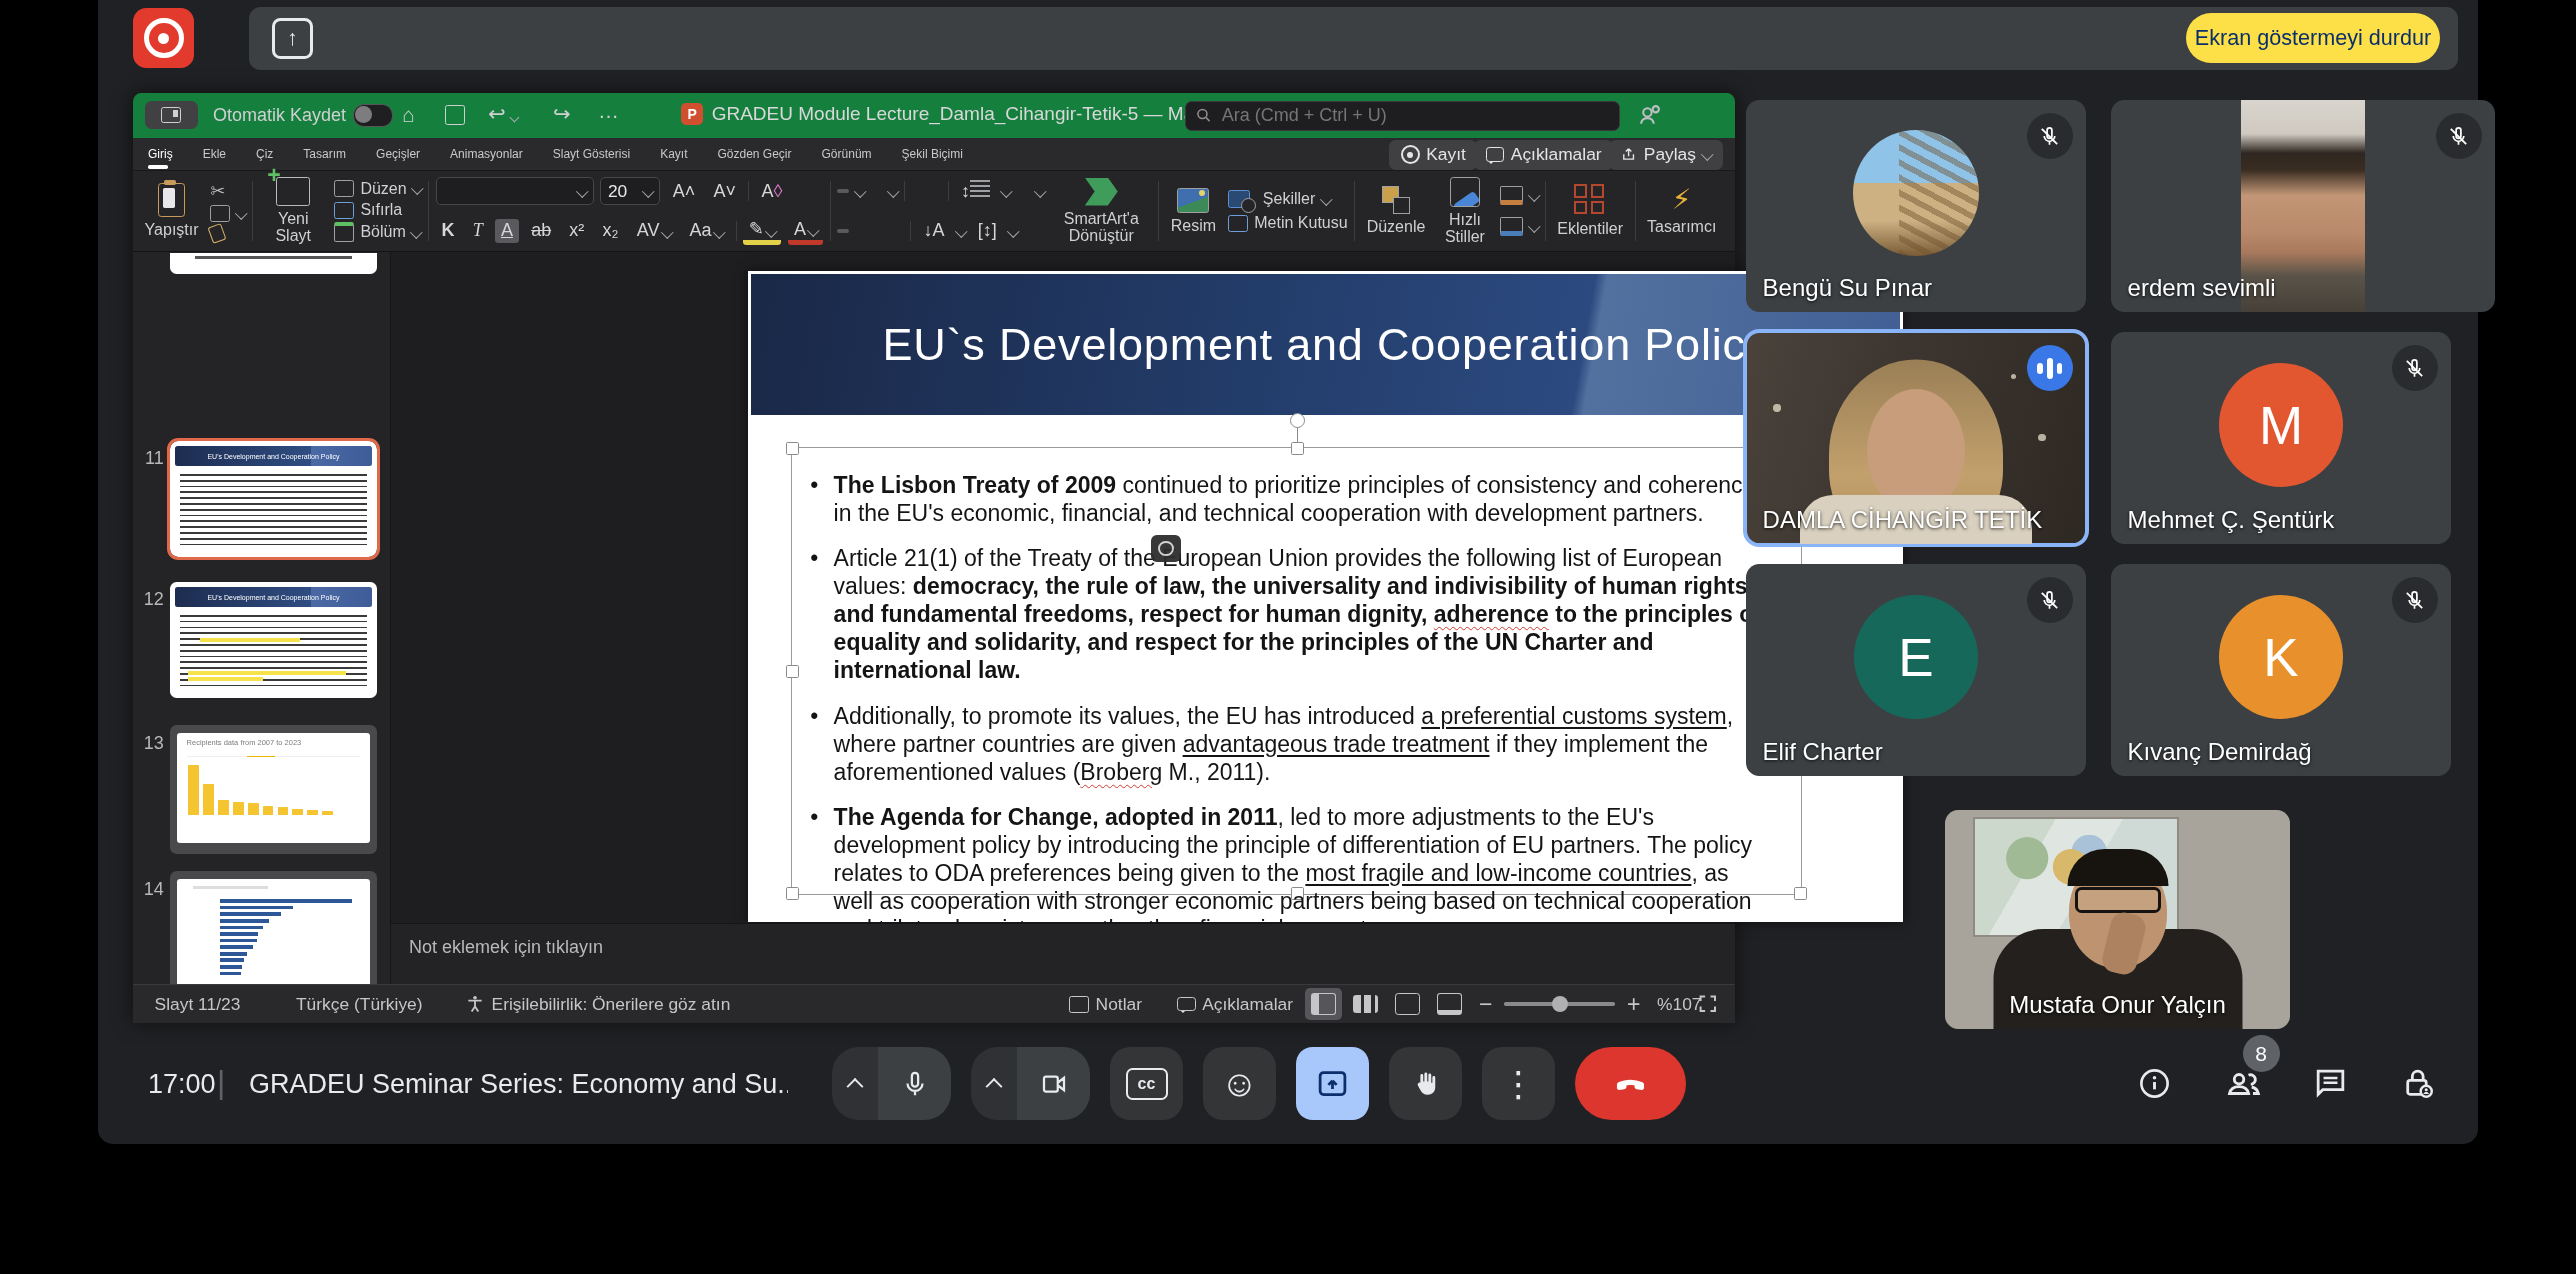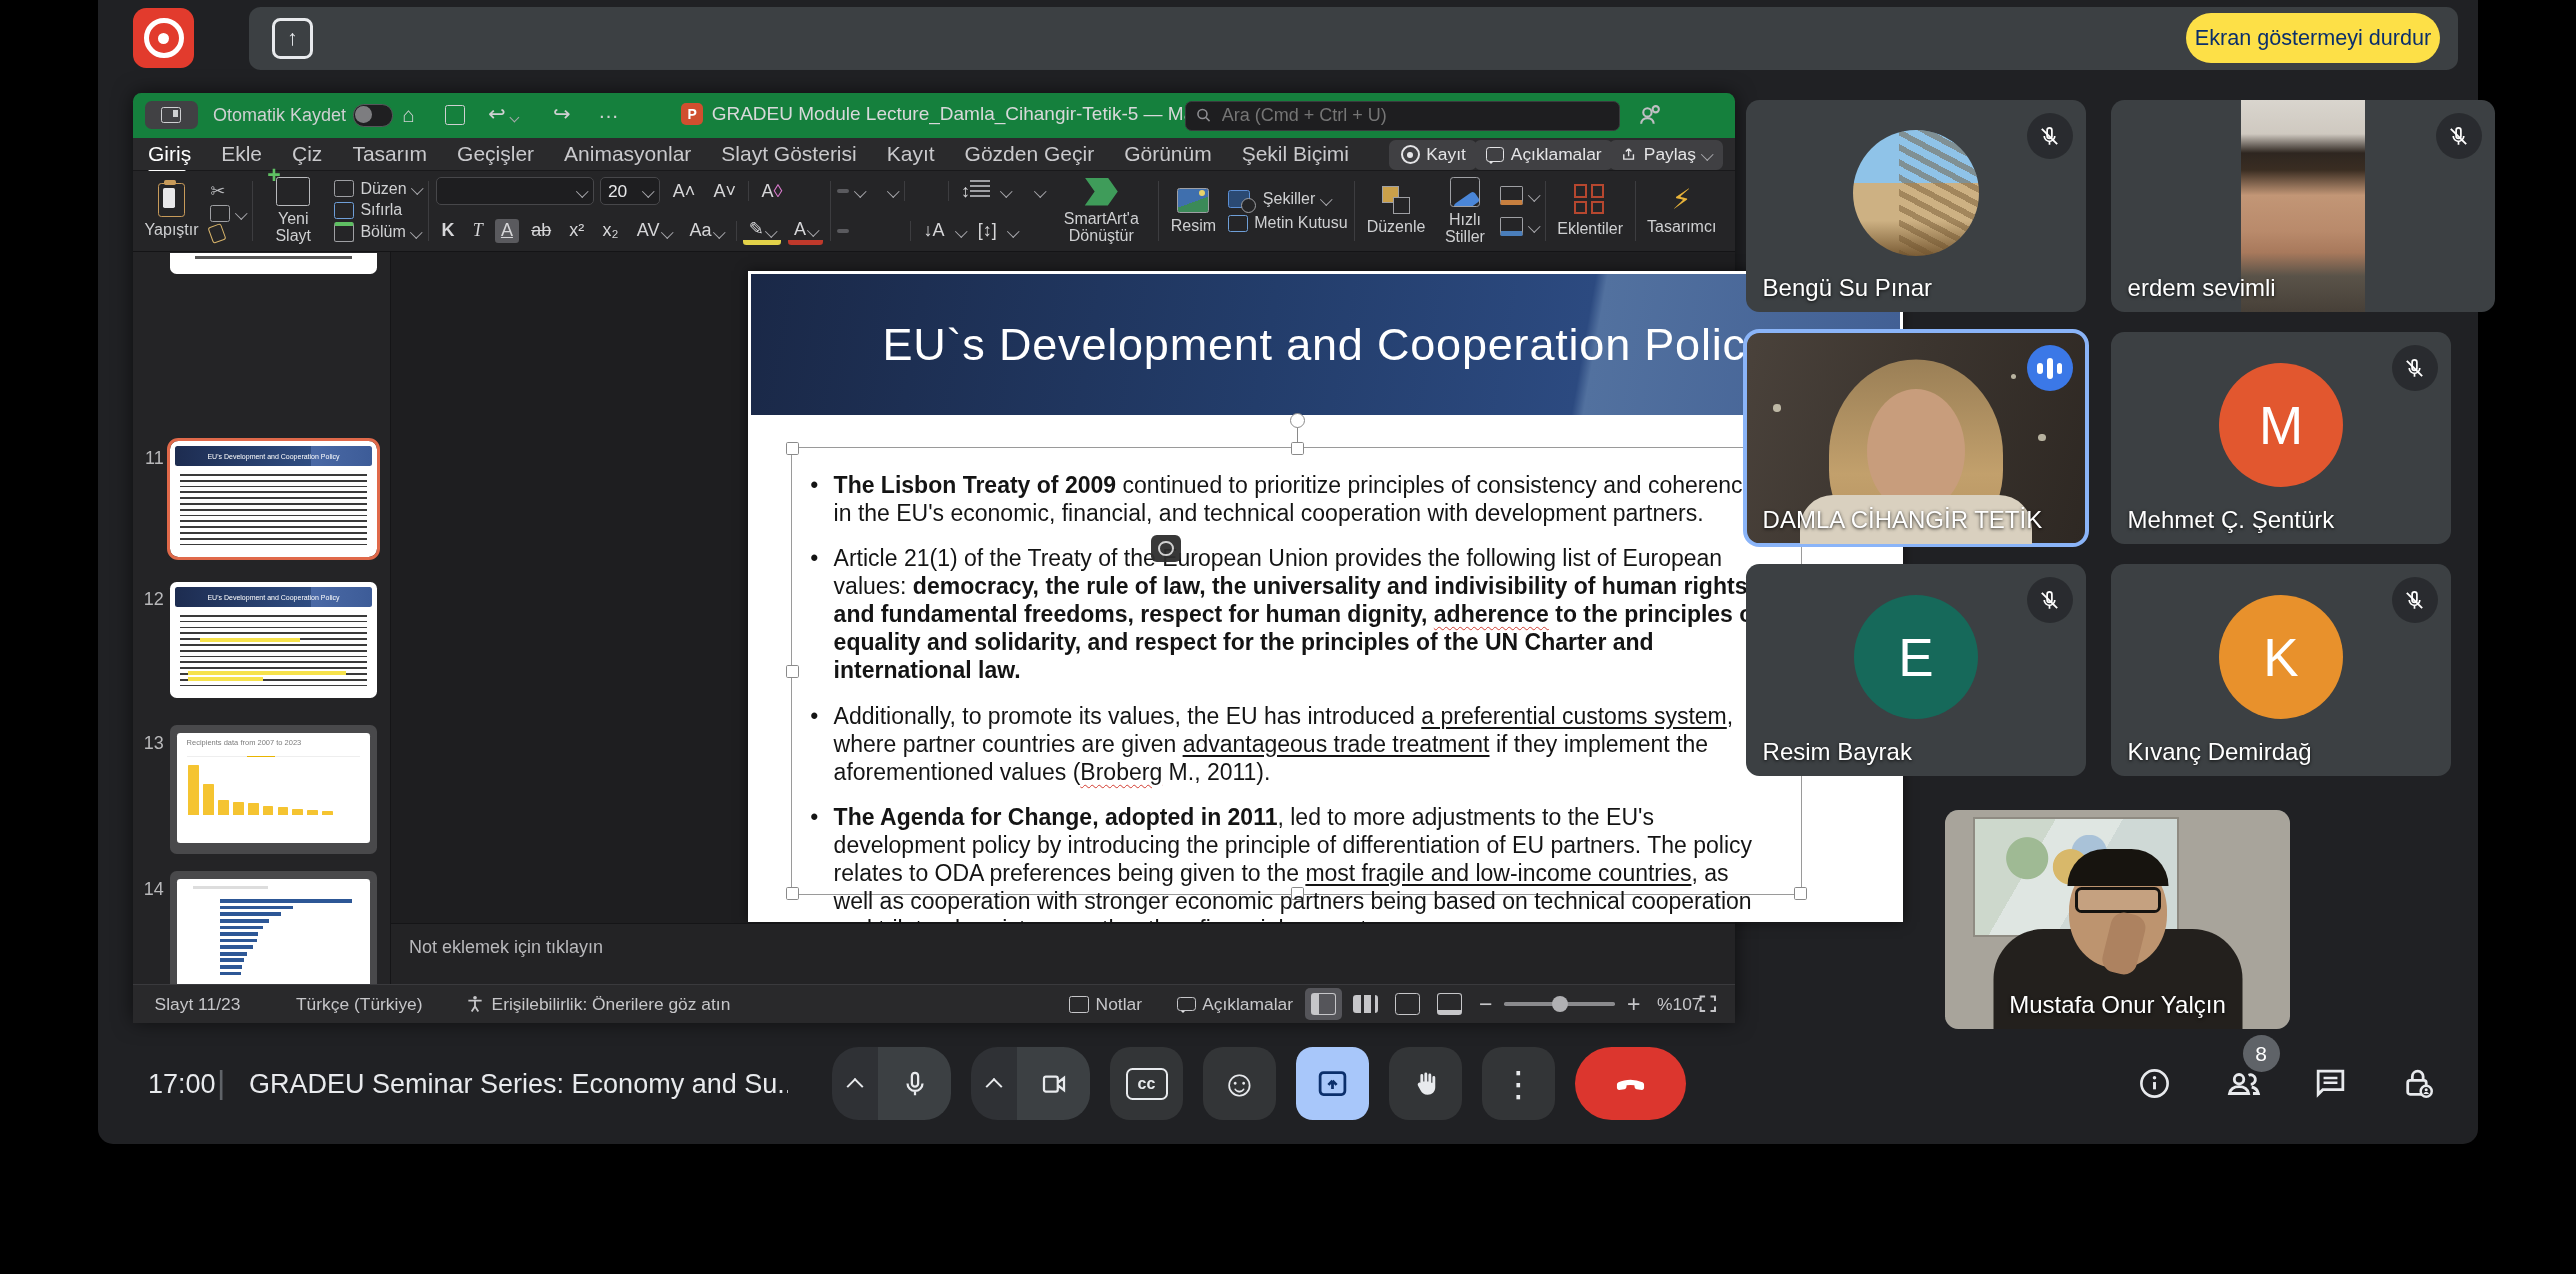--- a/index.html
+++ b/index.html
@@ -26,21 +26,21 @@
   .toggle{width:38px;height:21.6px;border-radius:10.8px;background:#1f1f21;border:0.8px solid #56565a;position:relative;}
   .toggle::after{content:"";position:absolute;left:1.7px;top:1.7px;width:16.6px;height:16.6px;border-radius:50%;background:#7d7d80;}
   .tb-ic{color:#cfd0d2;font-size:21px;line-height:1;}
   .chv{width:7.5px;height:7.5px;border-right:1.7px solid #a9a9ad;border-bottom:1.7px solid #a9a9ad;transform:rotate(45deg);display:inline-block;}
   .doc-title{display:flex;align-items:center;gap:8.3px;color:#d8d8da;font-size:19px;white-space:nowrap;}
   .ppt-logo{width:22.4px;height:22.4px;background:#d04f2f;border-radius:5px;color:#fff;font-size:14px;font-weight:bold;display:grid;place-items:center;}
   .searchbox{left:1052px;top:7.5px;width:435px;height:30px;background:#1e1e20;border:0.8px solid #3a3a3d;border-radius:6.6px;display:flex;align-items:center;gap:8.3px;padding:0 10px;box-sizing:border-box;}
   .searchbox input{background:transparent;border:0;outline:0;color:#8f8f93;font-size:18px;width:100%;font-family:inherit;}
   
   .menubar{left:0;top:45px;width:100%;height:33px;background:#2a2a2c;border-bottom:0.8px solid #19191b;display:flex;align-items:center;padding-left:15px;gap:30px;box-sizing:border-box;}
-  .mi{color:#c9c9cc;font-size:21px;position:relative;white-space:nowrap;}
+  .mi{color:#c9c9cc;font-size:12px;position:relative;white-space:nowrap;}
   .mi.active{color:#fff;}
   .mi.active::after{content:"";position:absolute;left:0;right:5px;bottom:-7.5px;height:3.3px;background:#fff;border-radius:1.7px;}
   .mb-btn{position:absolute;height:30px;top:1.7px;background:#404043;border-radius:6.6px;color:#e4e4e6;font-size:17.4px;display:flex;align-items:center;gap:6.6px;padding:0 11.6px;box-sizing:border-box;}
   .rec-glyph{width:15px;height:15px;border:2.5px solid #e4e4e6;border-radius:50%;display:grid;place-items:center;}
   .rec-glyph i{width:5.8px;height:5.8px;background:#e4e4e6;border-radius:50%;}
   .bub{width:16.6px;height:12.4px;border:1.7px solid #e4e4e6;border-radius:3.3px;position:relative;}
   .bub::after{content:"";position:absolute;left:2.5px;bottom:-5px;border:2.5px solid transparent;border-top-color:#e4e4e6;}
   
   .ribbon{left:0;top:78px;width:100%;height:81px;background:#252527;border-bottom:0.8px solid #141416;display:flex;align-items:stretch;padding:3.3px 6.6px;gap:6.6px;box-sizing:border-box;color:#cfd0d2;}
   .rsep{width:0.8px;background:#3d3d40;margin:6.6px 0;flex:none;}
@@ -595,21 +595,21 @@
 </div>
 
 <div class="tile" style="left:1746px;top:564px;">
   <div class="avatar-circle" style="width:124px;height:124px;background:#16695a;font-size:53px;">E</div>
   <div class="micoff">
     <svg width="23" height="23" viewBox="0 0 24 24">
         <path d="M12 3a2.5 2.5 0 0 1 2.5 2.5v6a2.5 2.5 0 0 1-5 0v-6A2.5 2.5 0 0 1 12 3zM6.5 11.5a5.5 5.5 0 0 0 11 0M12 17v3.5" fill="none" stroke="#fff" stroke-width="1.8"></path>
         <path d="M4 4 20 20" stroke="#fff" stroke-width="2"></path>
       </svg>
   </div>
-  <div class="nm">Resim Bayrak</div>
+  <div class="nm">Elif Charter</div>
 </div>
 
 <div class="tile" style="left:2111px;top:564px;">
   <div class="avatar-circle" style="width:124px;height:124px;background:#e8912c;font-size:53px;">K</div>
   <div class="micoff">
     <svg width="23" height="23" viewBox="0 0 24 24">
         <path d="M12 3a2.5 2.5 0 0 1 2.5 2.5v6a2.5 2.5 0 0 1-5 0v-6A2.5 2.5 0 0 1 12 3zM6.5 11.5a5.5 5.5 0 0 0 11 0M12 17v3.5" fill="none" stroke="#fff" stroke-width="1.8"></path>
         <path d="M4 4 20 20" stroke="#fff" stroke-width="2"></path>
       </svg>
   </div>

